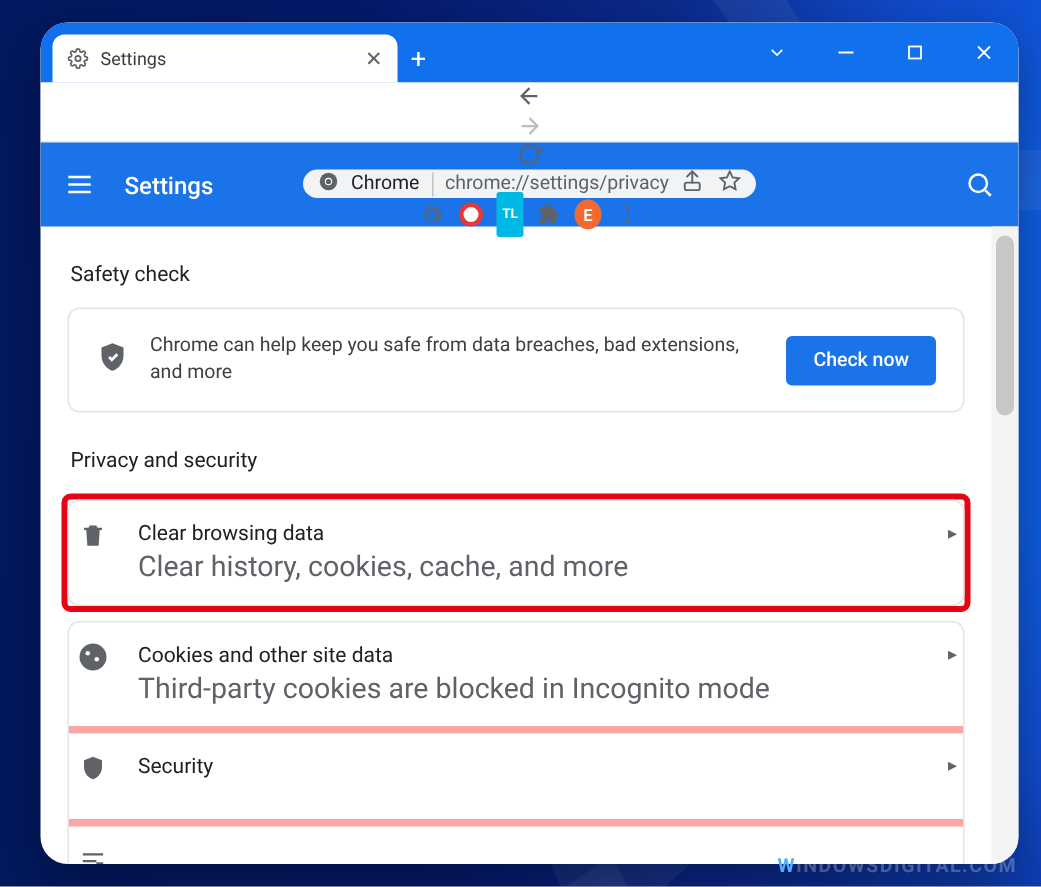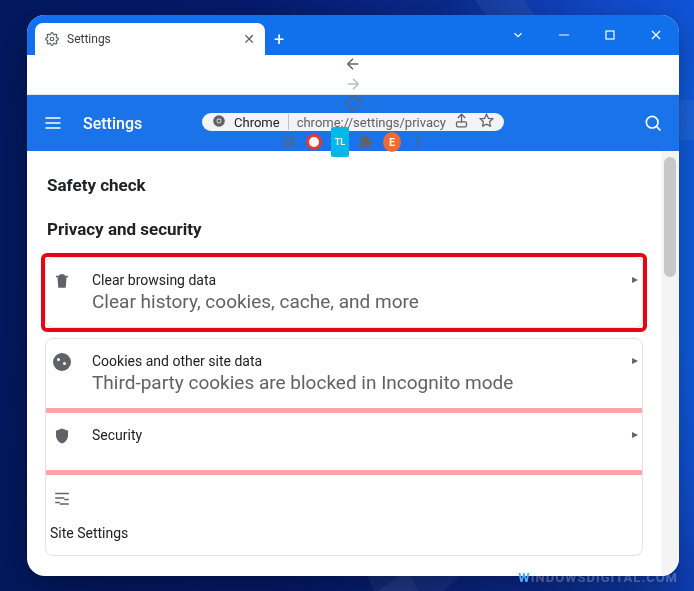--- a/index.html
+++ b/index.html
@@ -70,21 +70,21 @@
   .appheader .menu { cursor:pointer; display:flex;}
   .appheader .label { font-size:16px; font-weight:500;}
   .appheader .search { margin-left:auto; cursor:pointer; display:flex;}
 
   
   .content-wrap { position:absolute; left:0; right:0; top:136px; bottom:0; display:flex;}
   .content { flex:1; padding:0 18px 0 18px; overflow:hidden;}
   .scrolllane { width:18px; background:#f4f4f4; position:relative;}
   .thumb { position:absolute; left:3px; right:3px; top:6px; height:120px; background:#c7c7c7; border-radius:6px;}
 
-  .section-title { font-size:17px; color:#202124; margin:24px 0 14px 2px; font-weight:700;}
+  .section-title { font-size:14px; color:#202124; margin:24px 0 14px 2px; font-weight:400;}
   .card {
     background:#fff; border:1px solid #e3e3e3; border-radius:8px;
   }
   .safety-row { display:flex; align-items:center; gap:14px; padding:16px 18px;}
   .safety-row .text { flex:1; font-size:13px; color:#3c4043; line-height:1.4;}
   .btn-primary {
     background:#1a73e8; color:#fff; border:none; border-radius:4px;
     padding:9px 18px; font-size:13px; font-weight:500; cursor:pointer;
   }
 
@@ -250,20 +250,32 @@
           <circle cx="11" cy="11" r="7"></circle>
           <line x1="21" y1="21" x2="16.65" y2="16.65"></line>
         </svg>
     </span>
   </div>
 
   <div class="content-wrap">
     <div class="content">
 
       <div class="section-title">Safety check</div>
+      <div class="card">
+        <div class="safety-row">
+          <span>
+            <svg width="22" height="22" viewBox="0 0 24 24" fill="#5f6368">
+                <path d="M12 2l8 3v6c0 5-3.4 9.5-8 11-4.6-1.5-8-6-8-11V5l8-3z"></path>
+                <path d="M9.5 12l2 2 4-4" stroke="#fff" stroke-width="2" fill="none"></path>
+              </svg>
+          </span>
+          <div class="text">Chrome can help keep you safe from data breaches, bad extensions, and more</div>
+          <button class="btn-primary">Check now</button>
+        </div>
+      </div>
 
       <div class="section-title">Privacy and security</div>
 
       <div class="highlight-wrap">
         <div class="card">
           <div class="list-row">
             <span class="rowicon">
               <svg width="18" height="18" viewBox="0 0 24 24" fill="#5f6368">
                   <path d="M6 7h12l-1 14H7L6 7zm3-4h6l1 2H8l1-2zM4 5h16v2H4z"></path>
                 </svg>

